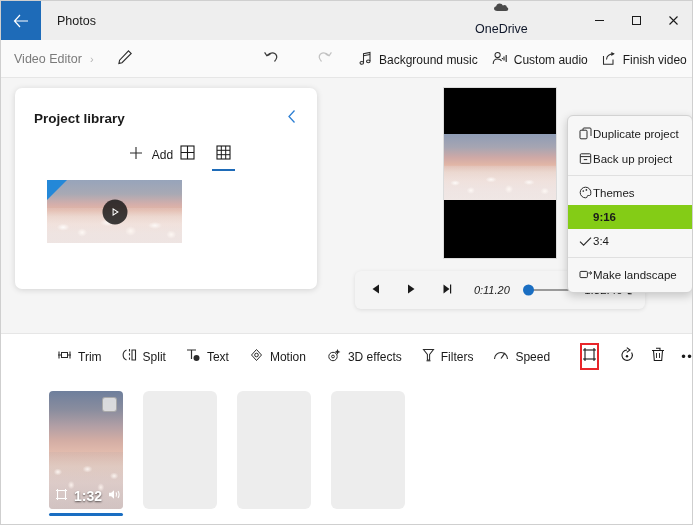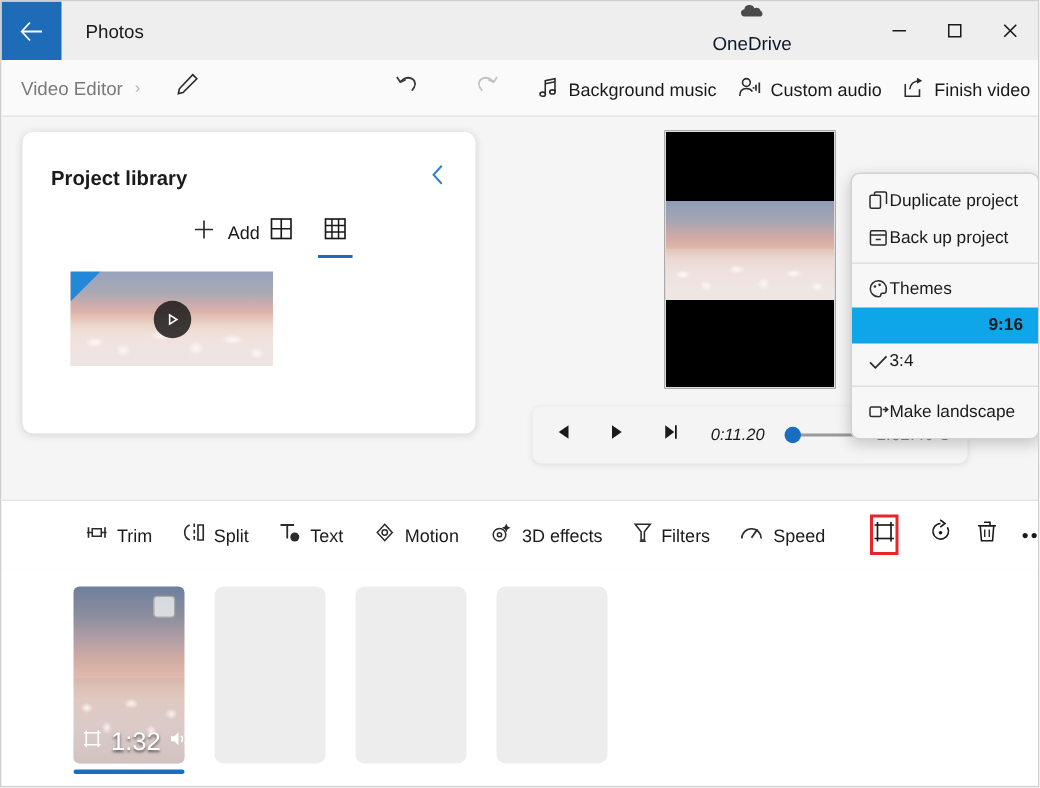--- a/index.html
+++ b/index.html
@@ -338,21 +338,21 @@
     cursor: pointer;
   }
   .clip-footer {
     position: absolute; left: 0; right: 0; bottom: 4px;
     display: flex; align-items: center;
     padding: 0 6px;
     gap: 6px;
     color: #ffffff;
   }
   .clip-dur {
-    font-size: 17px; font-weight: normal;
+    font-size: 14px; font-weight: bold;
     text-shadow: 0 1px 2px rgba(0,0,0,0.6);
   }
   .clip-sel {
     position: absolute; left: 0; right: 0; bottom: -7px;
     height: 3px; background: #1a6ec2; border-radius: 2px;
   }
   .clip-empty {
     width: 74px; height: 118px;
     background: #ededed;
     border-radius: 6px;
@@ -370,21 +370,21 @@
     box-shadow: 0 3px 10px rgba(0,0,0,0.20);
     padding: 5px 0;
     z-index: 50;
   }
   .menu-item {
     display: flex; align-items: center; gap: 0;
     padding: 6px 10px;
     font-size: 11.5px; color: #1a1a1a;
     cursor: pointer; white-space: nowrap;
   }
-  .menu-item.highlighted { background: #0ea5e9; font-weight: bold; justify-content: flex-end; }
+  .menu-item.highlighted { background: #84cc16; font-weight: bold; }
   .menu-ico { width: 15px; display: flex; align-items: center; justify-content: center; flex: none; }
   .menu-sep { height: 1px; background: #e0e0e0; margin: 4px 0; }
 </style>
 </head>
 <body>
 
 <div class="app">
 
   <div class="titlebar">
     <div class="back-btn">

